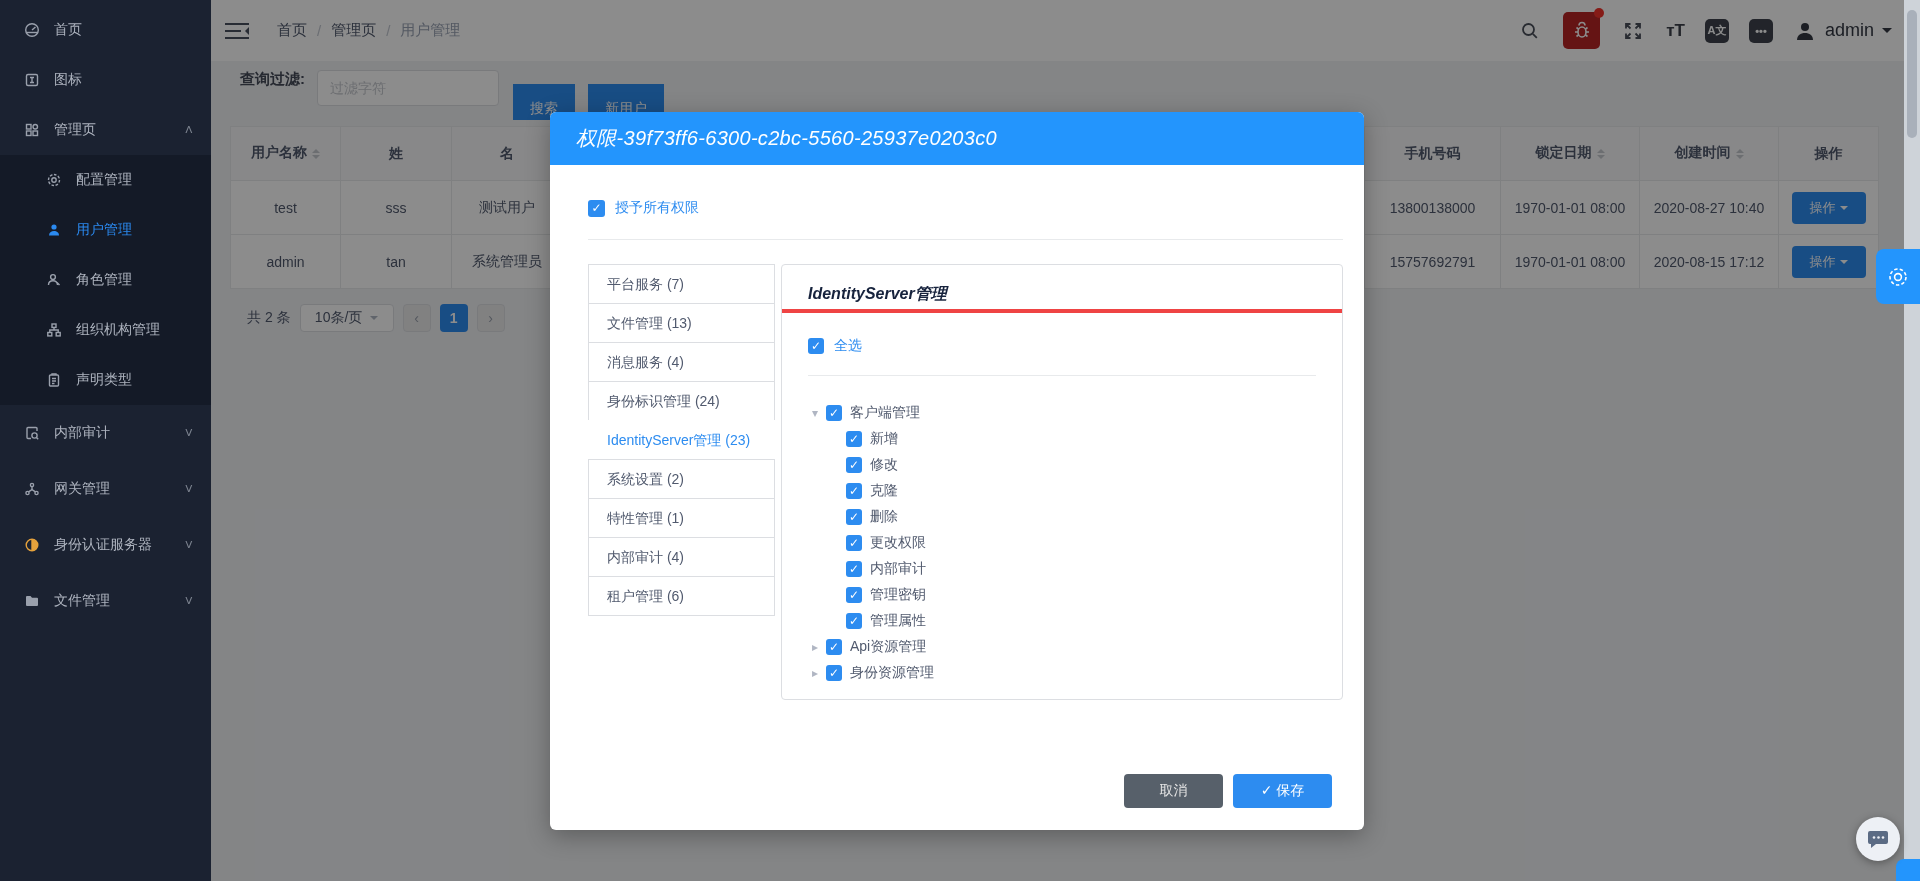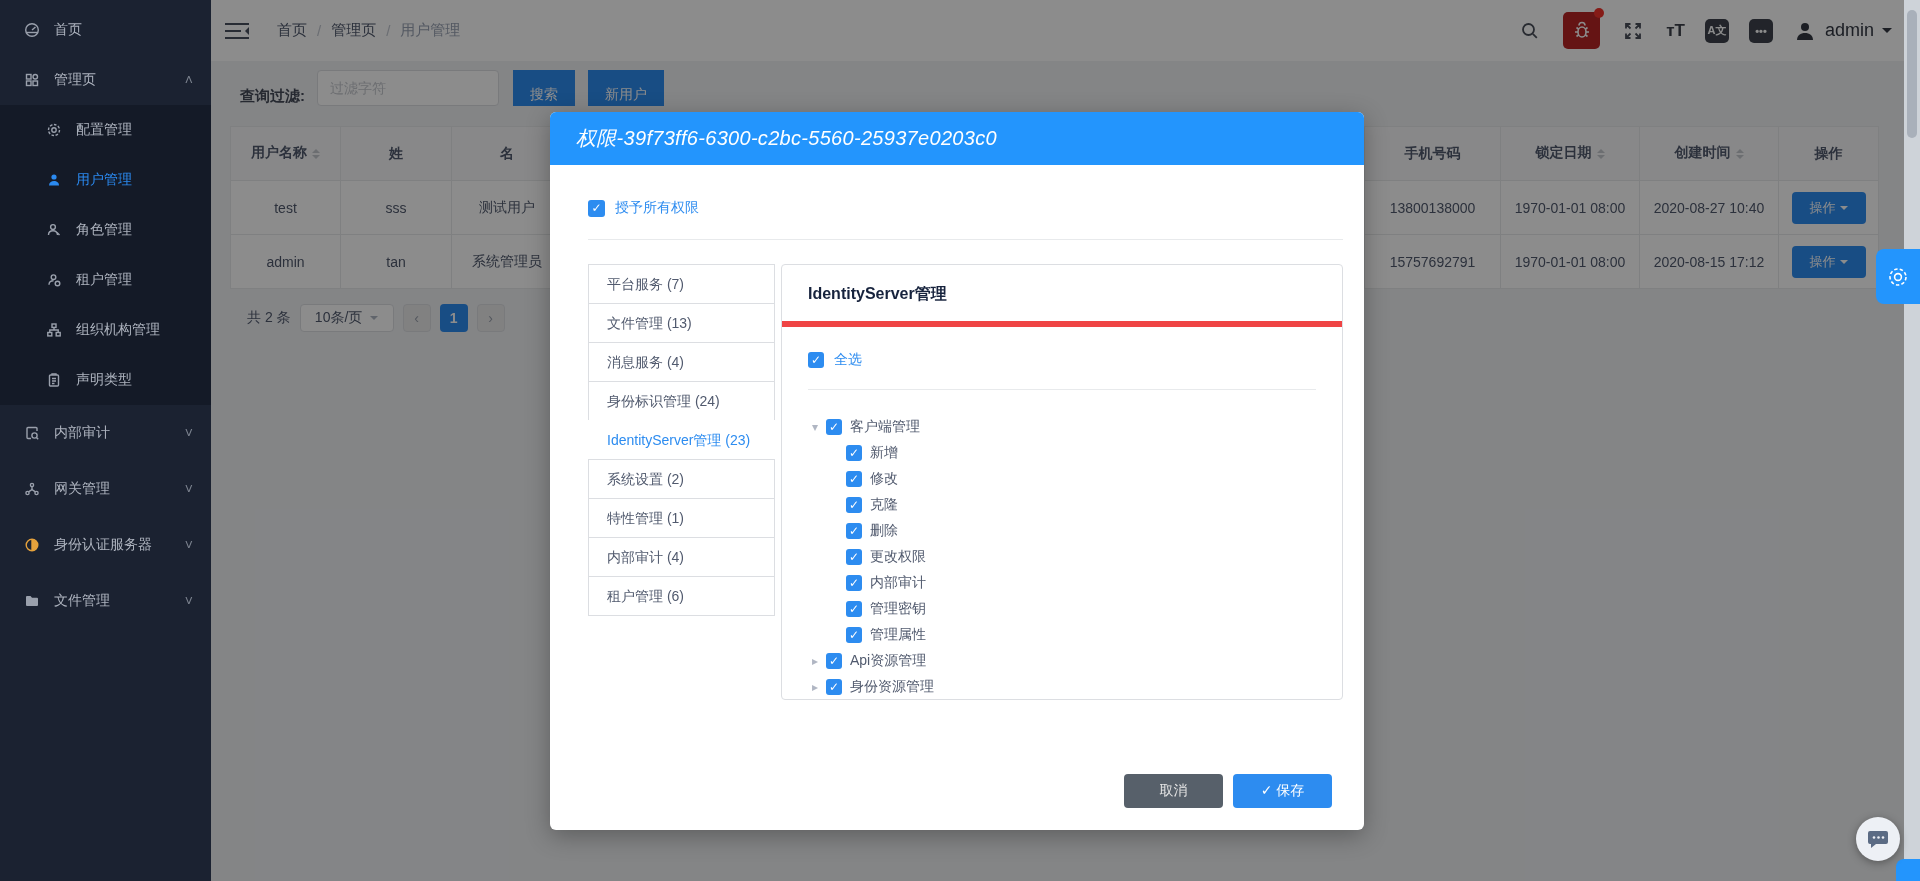--- a/index.html
+++ b/index.html
@@ -37,25 +37,25 @@
   .tt { font-size:17px; font-weight:bold; color:#3c414b; cursor:pointer; }
   .dark-sq { width:24px; height:24px; background:#3e434d; border-radius:5px; color:#fff; display:flex; align-items:center; justify-content:center; font-size:11px; font-weight:bold; cursor:pointer; }
   .userbox { display:flex; align-items:center; gap:8px; cursor:pointer; }
   .avatar { width:24px; height:24px; }
   .avatar svg { width:24px; height:24px; fill:#333843; }
   .username { font-size:18px; color:#333843; }
   .caret-down { border:5px solid transparent; border-top-color:#333843; margin-top:5px; }
 
   
   .content { position:absolute; left:211px; top:61px; right:0; bottom:0; }
-  .filter-row { position:absolute; left:29px; top:9px; display:flex; align-items:flex-end; }
+  .filter-row { position:absolute; left:29px; top:9px; display:flex; align-items:flex-start; }
   .filter-label { font-size:15px; font-weight:bold; color:#464c59; }
   .filter-input { margin-left:12px; width:182px; height:36px; border:1px solid #dcdee2; border-radius:4px; background:#fff; padding:0 12px; font-size:14px; color:#515a6e; outline:none; }
   .filter-input::placeholder { color:#c5c8ce; }
-  .btn-blue { height:36px; padding:16px 17px; background:#2d8cf0; border:none; border-radius:0; color:#fff; font-size:14px; cursor:pointer; }
+  .btn-blue { height:36px; padding:16px 17px; background:#2d8cf0; border:none; border-radius:0; color:#fff; font-size:14px; cursor:pointer;margin-top:14px; }
   .btn-search { margin-left:14px; }
   .btn-new { margin-left:13px; }
 
   .grid-table { position:absolute; left:19px; top:65px; border-collapse:collapse; table-layout:fixed; background:#fff; font-size:14px; }
   .grid-table th, .grid-table td { border:1px solid #e8eaec; text-align:center; height:54px; color:#515a6e; overflow:hidden; white-space:nowrap; }
   .grid-table th { background:#f8f8f9; font-weight:bold; }
   .sort-caret { display:inline-block; vertical-align:middle; margin-left:5px; }
   .sort-caret i { display:block; width:0; height:0; border:4px solid transparent; }
   .sort-caret i.up { border-bottom-color:#c5c8ce; margin-bottom:2px; }
   .sort-caret i.dn { border-top-color:#c5c8ce; }
@@ -81,21 +81,21 @@
   .checkbox { width:17px; height:17px; background:#2d8cf0; border-radius:3px; color:#fff; font-size:12px; line-height:17px; text-align:center; flex:0 0 17px; }
   .blue-lbl { color:#2d8cf0; font-size:14px; }
   .grant-row { margin-top:34px; }
   .hdiv { border-top:1px solid #e8eaec; margin-top:22px; }
   .cols { display:flex; margin-top:24px; }
   .cat-list { width:187px; }
   .cat-item { height:40px; line-height:38px; padding-left:18px; border:1px solid #dcdee2; margin-top:-1px; font-size:14px; color:#515a6e; background:#fff; cursor:pointer; overflow:hidden; white-space:nowrap; }
   .cat-item:first-child { margin-top:0; }
   .cat-item.active { color:#2d8cf0; border-color:transparent; }
   .perm-panel { margin-left:6px; width:562px; height:436px; border:1px solid #dcdee2; border-radius:4px; background:#fff; }
-  .panel-title { padding:19px 26px 16px; font-size:16px; font-weight:bold; color:#17233d; border-bottom:6px solid #ef4444; }
+  .panel-title { padding:19px 26px 4px; font-size:16px; font-weight:bold; color:#17233d; border-bottom:4px solid #ef4444;font-style:italic; }
   .panel-body { padding:24px 26px 0; }
   .panel-div { border-top:1px solid #e8eaec; margin-top:20px; }
   .tree { margin-top:24px; }
   .tree-row { height:26px; display:flex; align-items:center; font-size:14px; color:#515a6e; }
   .tree-row .tcaret { width:14px; color:#b0b6c3; font-size:12px; text-align:center; cursor:pointer; }
   .tree-row .checkbox { width:16px; height:16px; line-height:16px; flex-basis:16px; margin:0 8px 0 4px; cursor:pointer; }
   .tree-row.child { padding-left:34px; }
   .modal-footer { position:absolute; right:32px; bottom:22px; display:flex; gap:10px; }
   .btn-cancel { width:99px; height:34px; background:#57606a; color:#e5e5e5; border:none; border-radius:4px; font-size:14px; cursor:pointer; }
   .btn-save { width:99px; height:34px; background:#2d8cf0; color:#fff; border:none; border-radius:4px; font-size:14px; cursor:pointer; }
@@ -117,20 +117,27 @@
   <div class="side-item">
     <span class="sicon"><svg viewBox="0 0 16 16">
           <circle cx="8" cy="8" r="6.3"></circle>
           <path d="M8 8 L11.5 5"></path>
           <path d="M2.2 10.5 h11.6"></path>
         </svg></span>
     <span class="lbl">首页</span>
   </div>
   <div class="side-item">
     <span class="sicon"><svg viewBox="0 0 16 16">
+          <rect x="2.5" y="2.5" width="11" height="11" rx="1.5"></rect>
+          <path d="M6 5.5 h4 M8 5.5 v5 M6 10.5 h4"></path>
+        </svg></span>
+    <span class="lbl">图标</span>
+  </div>
+  <div class="side-item">
+    <span class="sicon"><svg viewBox="0 0 16 16">
           <rect x="2.5" y="2.5" width="4.5" height="4.5"></rect>
           <rect x="9" y="2.5" width="4.5" height="4.5" rx="2.2"></rect>
           <rect x="2.5" y="9" width="4.5" height="4.5"></rect>
           <rect x="9" y="9" width="4.5" height="4.5"></rect>
         </svg></span>
     <span class="lbl">管理页</span>
     <span class="chev">˄</span>
   </div>
   <div class="submenu">
     <div class="side-item">
@@ -147,28 +154,20 @@
           </svg></span>
       <span class="lbl">用户管理</span>
     </div>
     <div class="side-item">
       <span class="sicon"><svg viewBox="0 0 16 16">
             <circle cx="7" cy="5" r="2.4"></circle>
             <path d="M2.5 13 c0-2.8 2-4.2 4.5-4.2 s4.5 1.4 4.5 4.2"></path>
             <path d="M11 10.5 l2.5 2.5"></path>
           </svg></span>
       <span class="lbl">角色管理</span>
-    </div>
-    <div class="side-item">
-      <span class="sicon"><svg viewBox="0 0 16 16">
-            <circle cx="7.5" cy="5.2" r="2.3"></circle>
-            <path d="M3 12.8 c0-2.6 2-4 4.5-4"></path>
-            <circle cx="11.5" cy="11.5" r="2.3"></circle>
-          </svg></span>
-      <span class="lbl">租户管理</span>
     </div>
     <div class="side-item">
       <span class="sicon"><svg viewBox="0 0 16 16">
             <rect x="6" y="2" width="4" height="3.4"></rect>
             <rect x="1.8" y="10.5" width="4" height="3.4"></rect>
             <rect x="10.2" y="10.5" width="4" height="3.4"></rect>
             <path d="M8 5.4 v2.6 M3.8 10.5 v-2.5 h8.4 v2.5"></path>
           </svg></span>
       <span class="lbl">组织机构管理</span>
     </div>

